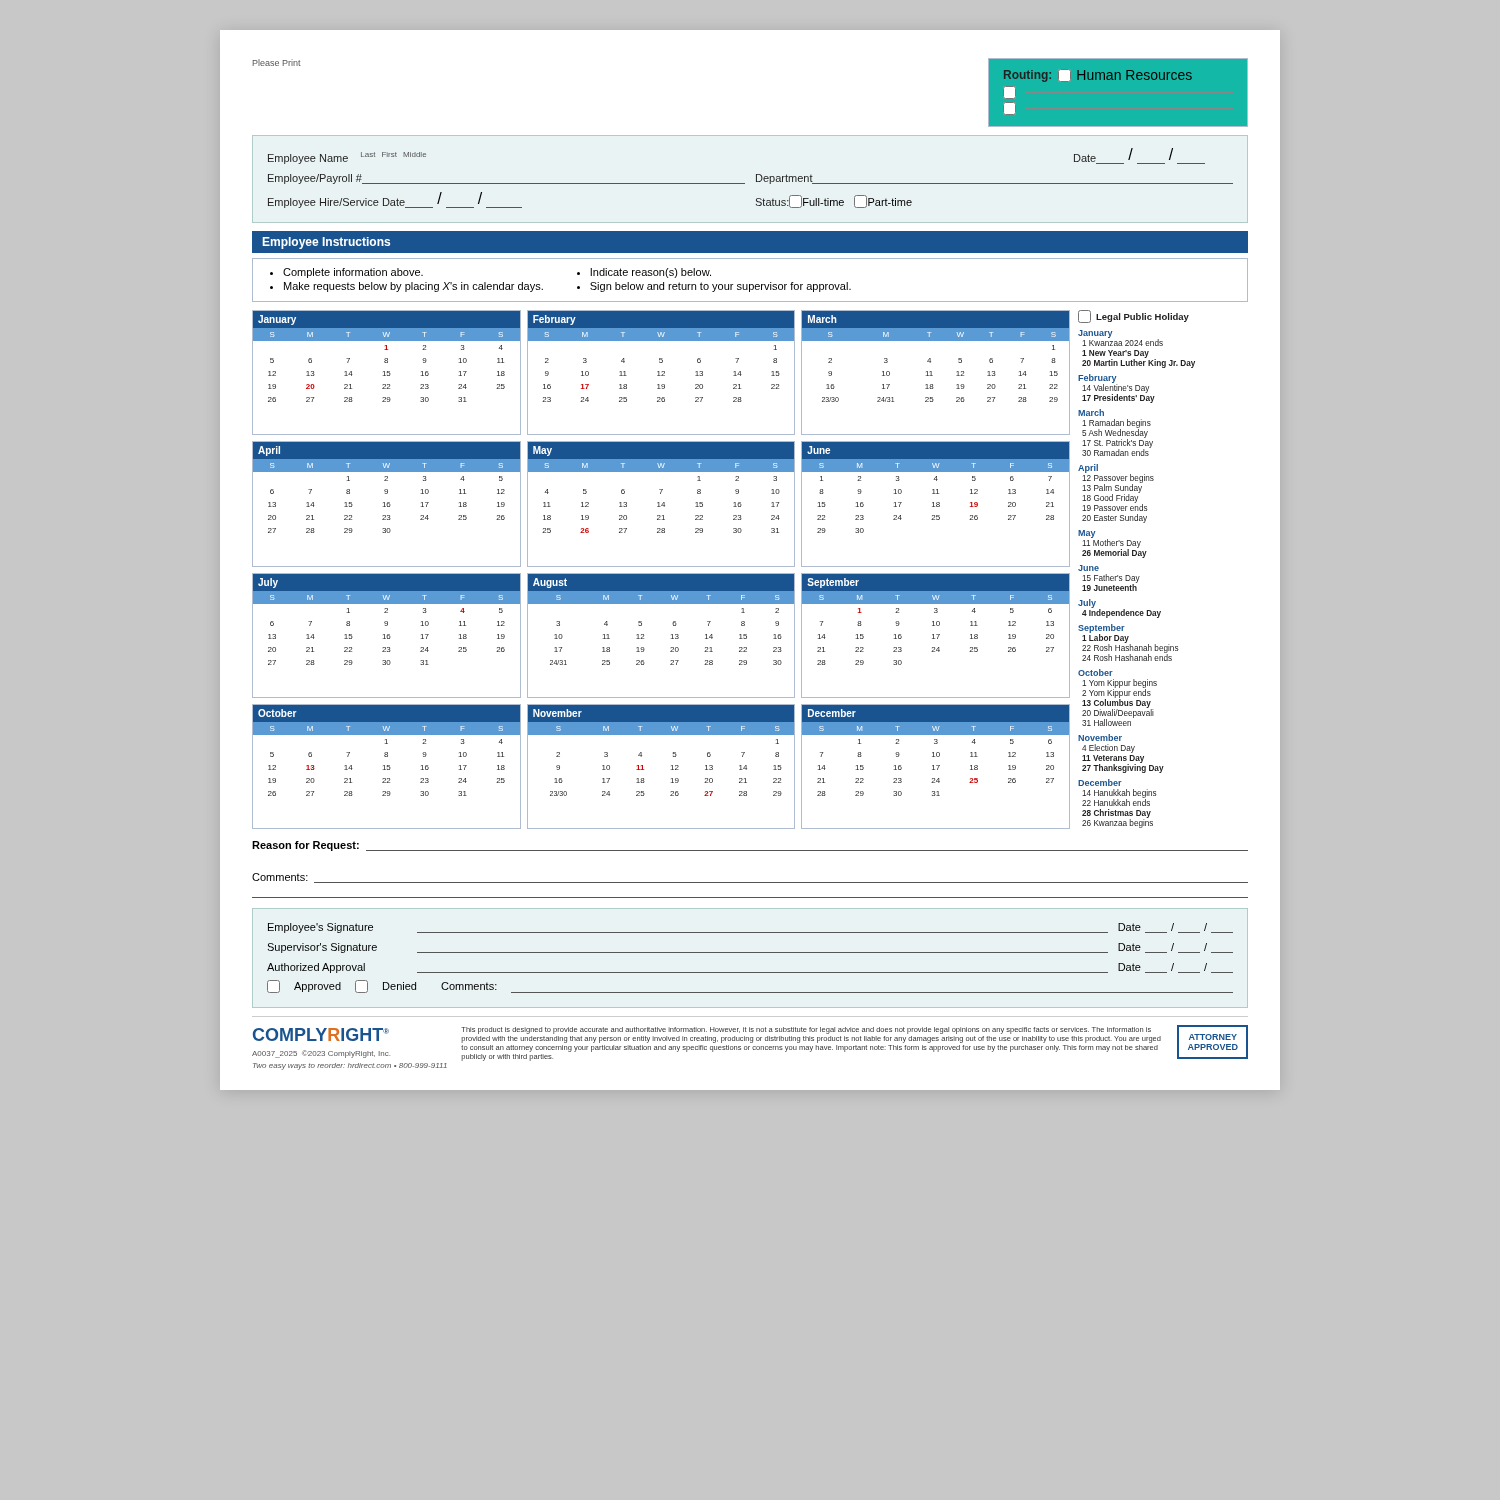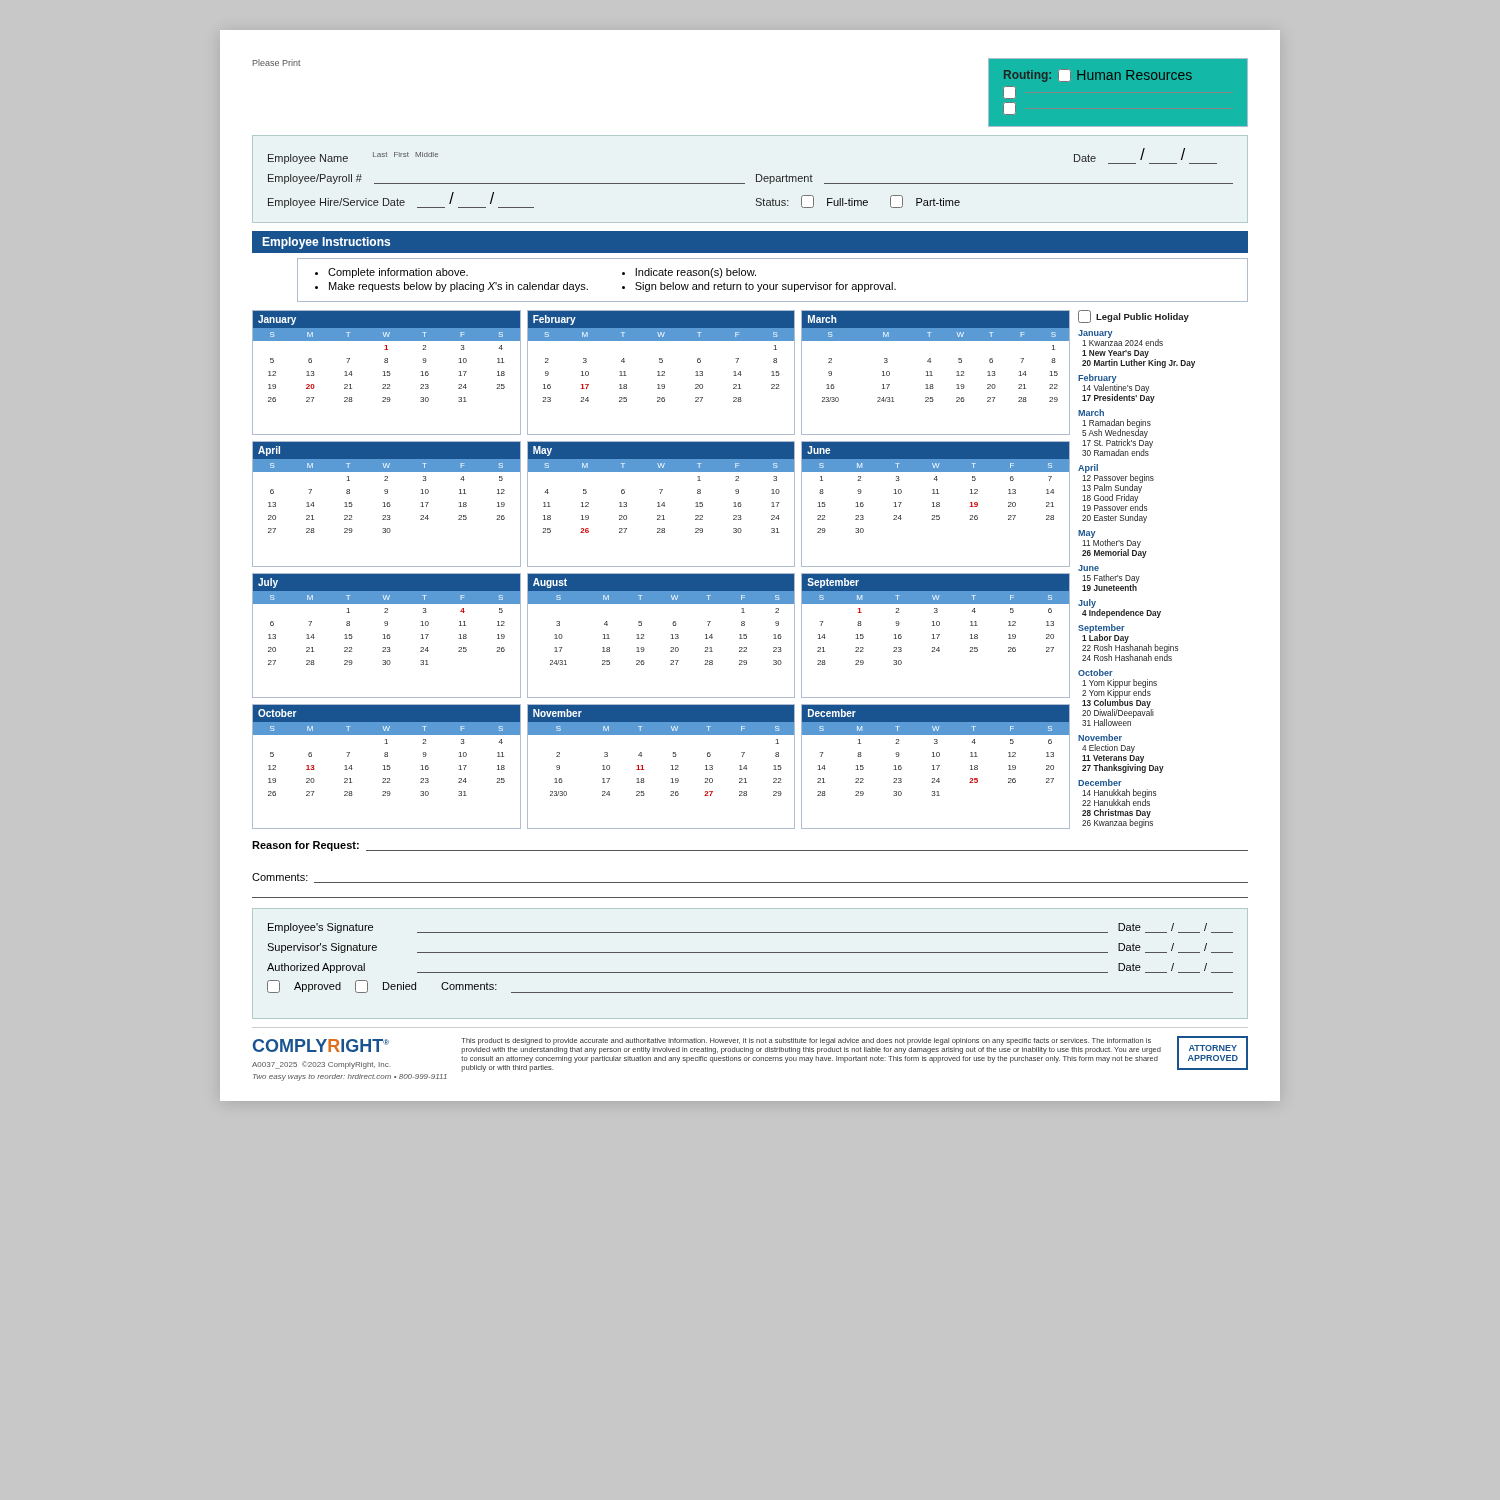--- a/index.html
+++ b/index.html
@@ -65,41 +65,40 @@
     }
     .form-row {
       display: flex;
       align-items: flex-end;
       margin-bottom: 6px;
       gap: 10px;
     }
     .form-field {
       display: flex;
       align-items: flex-end;
-      gap: 12px;
+      gap: 0;
       flex: 1;
     }
     .form-field label { font-size: 11px; color: #222; white-space: nowrap; }
     .form-field .underline { flex:1; border-bottom: 1px solid #555; min-width: 40px; height: 14px; }
 
     
     .instructions-header {
       background: #1a5490;
       color: #fff;
       font-size: 12px;
       font-weight: bold;
       padding: 4px 10px;
       margin-bottom: 5px;
     }
     .instructions-body {
       border: 1px solid #b0bdd0;
       padding: 7px 14px;
       margin-bottom: 8px;
       font-size: 11px;
-      margin-left: 45px;
     }
     .instructions-cols { display: flex; gap: 30px; }
     .instructions-cols ul { list-style: disc; padding-left: 16px; }
     .instructions-cols ul li { margin-bottom: 2px; }
 
     
     .calendars-area {
       display: flex;
       gap: 8px;
       margin-bottom: 8px;
@@ -167,21 +166,21 @@
     .reason-section { margin-bottom: 8px; }
     .reason-row { display: flex; align-items: flex-end; gap: 6px; font-size: 11px; font-weight: bold; }
     .reason-row .line { flex:1; border-bottom: 1px solid #555; height: 14px; }
     .comments-row { display: flex; align-items: flex-end; gap: 6px; font-size: 11px; margin-top: 18px; }
     .comments-row .line { flex:1; border-bottom: 1px solid #555; height: 14px; }
 
     
     .sig-section {
       background: #eaf3f3;
       border: 1px solid #b0ccc8;
-      padding: 10px 14px 25px 14px;
+      padding: 10px 14px 14px 14px;
       margin-top: 10px;
       margin-bottom: 8px;
     }
     .sig-row {
       display: flex;
       align-items: flex-end;
       gap: 10px;
       margin-bottom: 6px;
     }
     .sig-row label { font-size: 11px; min-width: 140px; }

